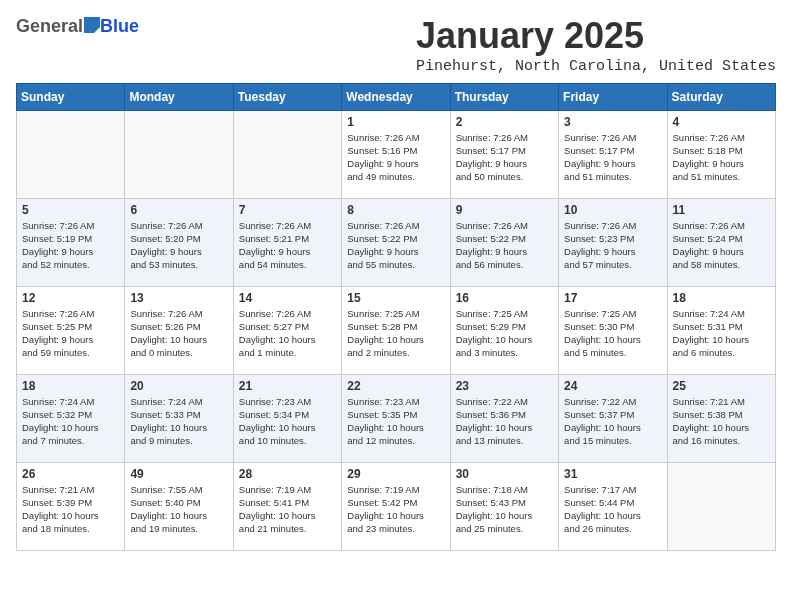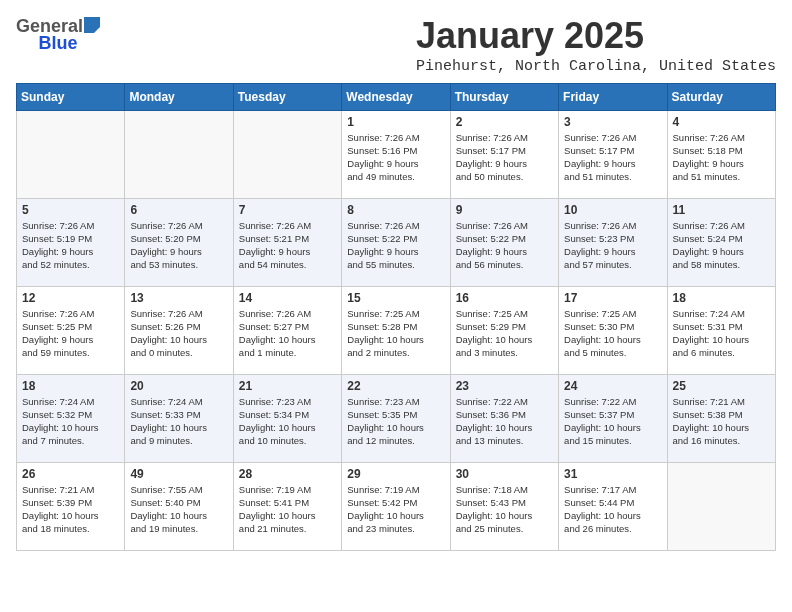--- a/index.html
+++ b/index.html
@@ -11,22 +11,22 @@
       padding: 16px;
     }
     .header-area {
       display: flex;
       align-items: flex-start;
       justify-content: space-between;
       margin-bottom: 8px;
     }
     .logo {
       display: flex;
-      flex-direction: column;
-      align-items: center;
+      flex-direction: row;
+      align-items: flex-end;
     }
     .title-area {
       text-align: left;
     }
     .month-title {
       font-size: 36px;
       font-weight: bold;
       color: #333;
       line-height: 1.1;
     }

